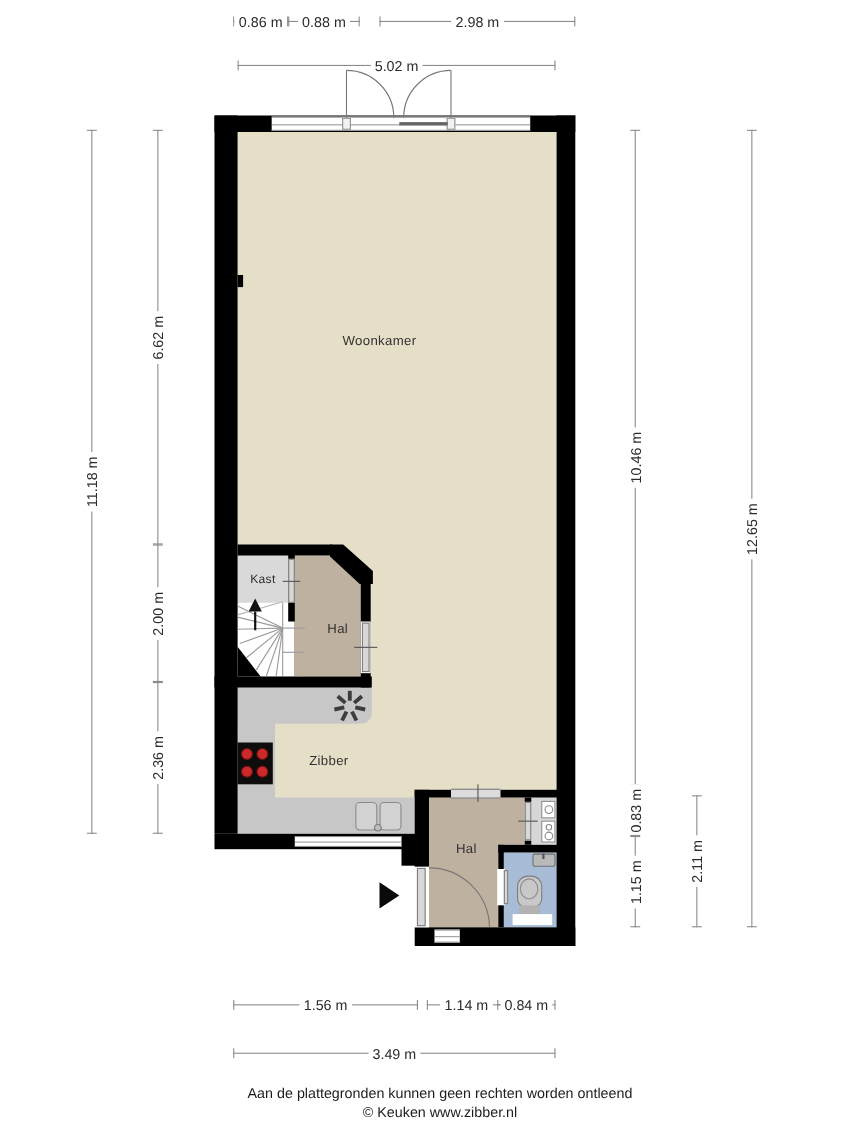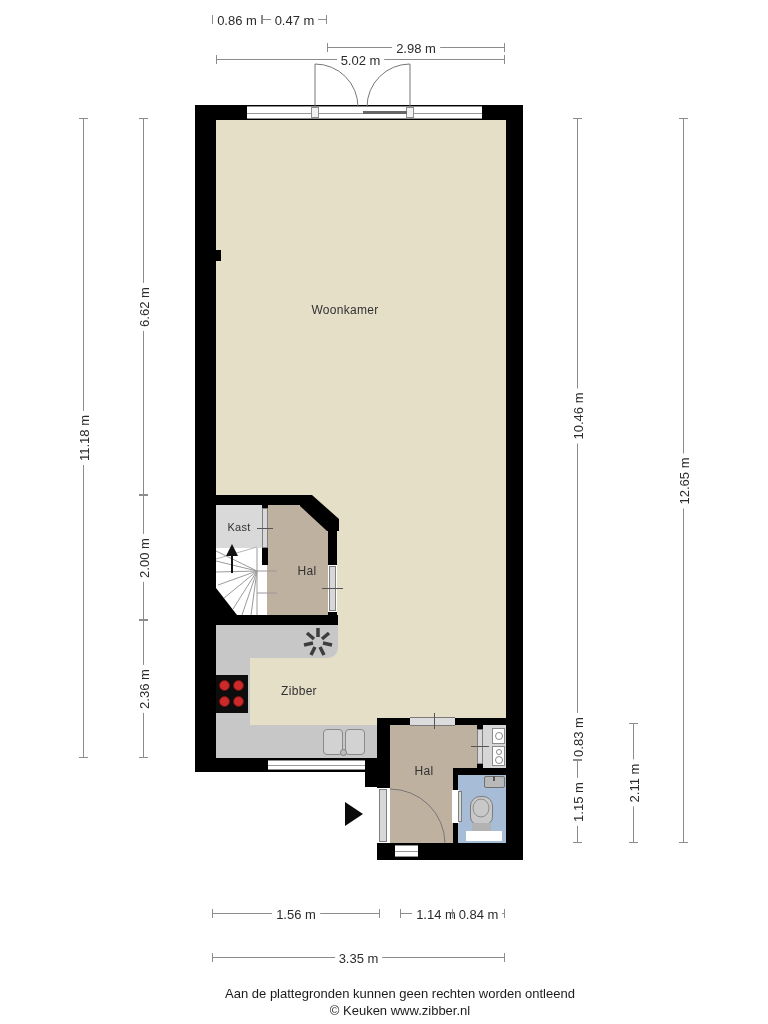--- a/index.html
+++ b/index.html
@@ -168,23 +168,23 @@
 <div class="room-label" style="left:345px;top:310px;">Woonkamer</div>
 <div class="room-label" style="left:239px;top:527px;font-size:11px;text-align:center;">Kast</div>
 <div class="room-label" style="left:307px;top:571px;">Hal</div>
 <div class="room-label" style="left:299px;top:691px;">Zibber</div>
 <div class="room-label" style="left:424px;top:771px;">Hal</div>
 
 <div class="dim dim-h" style="left:212px;top:19px;width:50px;">
   <span class="lbl">0.86 m</span>
   </div>
 <div class="dim dim-h" style="left:262px;top:19px;width:65px;">
-  <span class="lbl">0.47 m</span>
-  </div>
-<div class="dim dim-h" style="left:327px;top:19px;width:178px;margin-top:28px;">
+  <span class="lbl">0.88 m</span>
+  </div>
+<div class="dim dim-h" style="left:345px;top:19px;width:178px;">
   <span class="lbl">2.98 m</span>
   </div>
 <div class="dim dim-h" style="left:216px;top:59px;width:289px;">
   <span class="lbl">5.02 m</span>
   </div>
 
 <div class="dim dim-v" style="left:83px;top:118px;height:640px;">
   <span class="lbl">11.18 m</span>
   </div>
 <div class="dim dim-v" style="left:143px;top:118px;height:377px;">
@@ -209,24 +209,24 @@
 <div class="dim dim-v" style="left:633px;top:723px;height:120px;">
   <span class="lbl">2.11 m</span>
   </div>
 <div class="dim dim-v" style="left:683px;top:118px;height:725px;">
   <span class="lbl">12.65 m</span>
   </div>
 
 <div class="dim dim-h" style="left:212px;top:913px;width:168px;">
   <span class="lbl">1.56 m</span>
   </div>
-<div class="dim dim-h" style="left:400px;top:913px;width:72px;">
+<div class="dim dim-h" style="left:388px;top:913px;width:72px;">
   <span class="lbl">1.14 m</span>
   </div>
 <div class="dim dim-h" style="left:452px;top:913px;width:53px;text-decoration:underline;">
   <span class="lbl">0.84 m</span>
   </div>
 <div class="dim dim-h" style="left:212px;top:957px;width:293px;">
-  <span class="lbl">3.35 m</span>
+  <span class="lbl">3.49 m</span>
   </div>
 
 <div class="footer-line" style="top:986px;">Aan de plattegronden kunnen geen rechten worden ontleend</div>
 <div class="footer-line" style="top:1003px;">© Keuken www.zibber.nl</div>
 
 </body></html>

